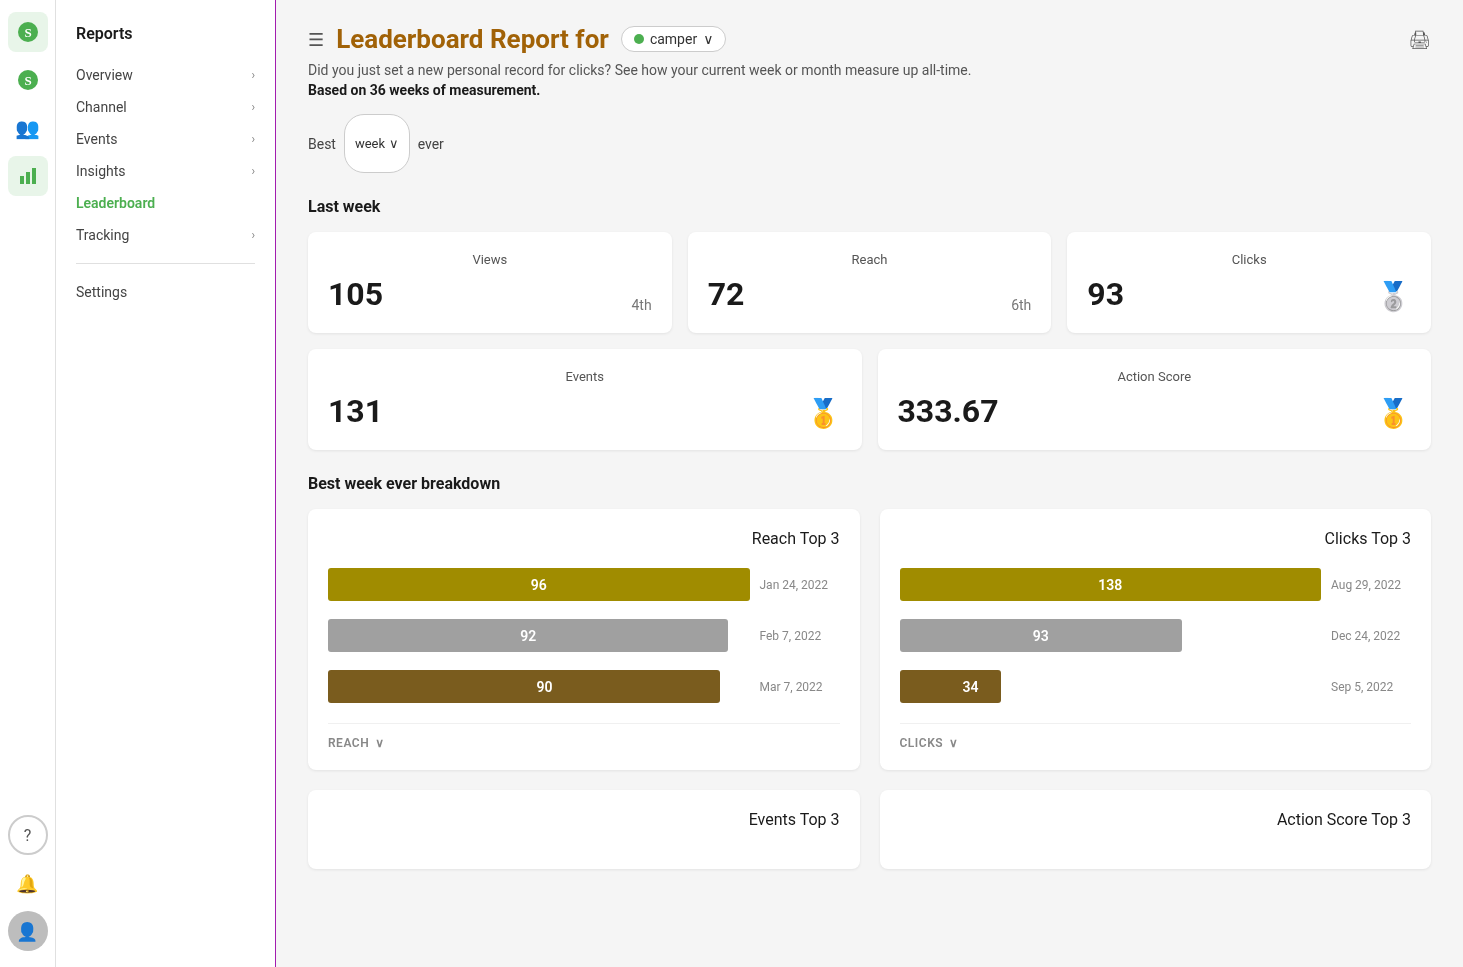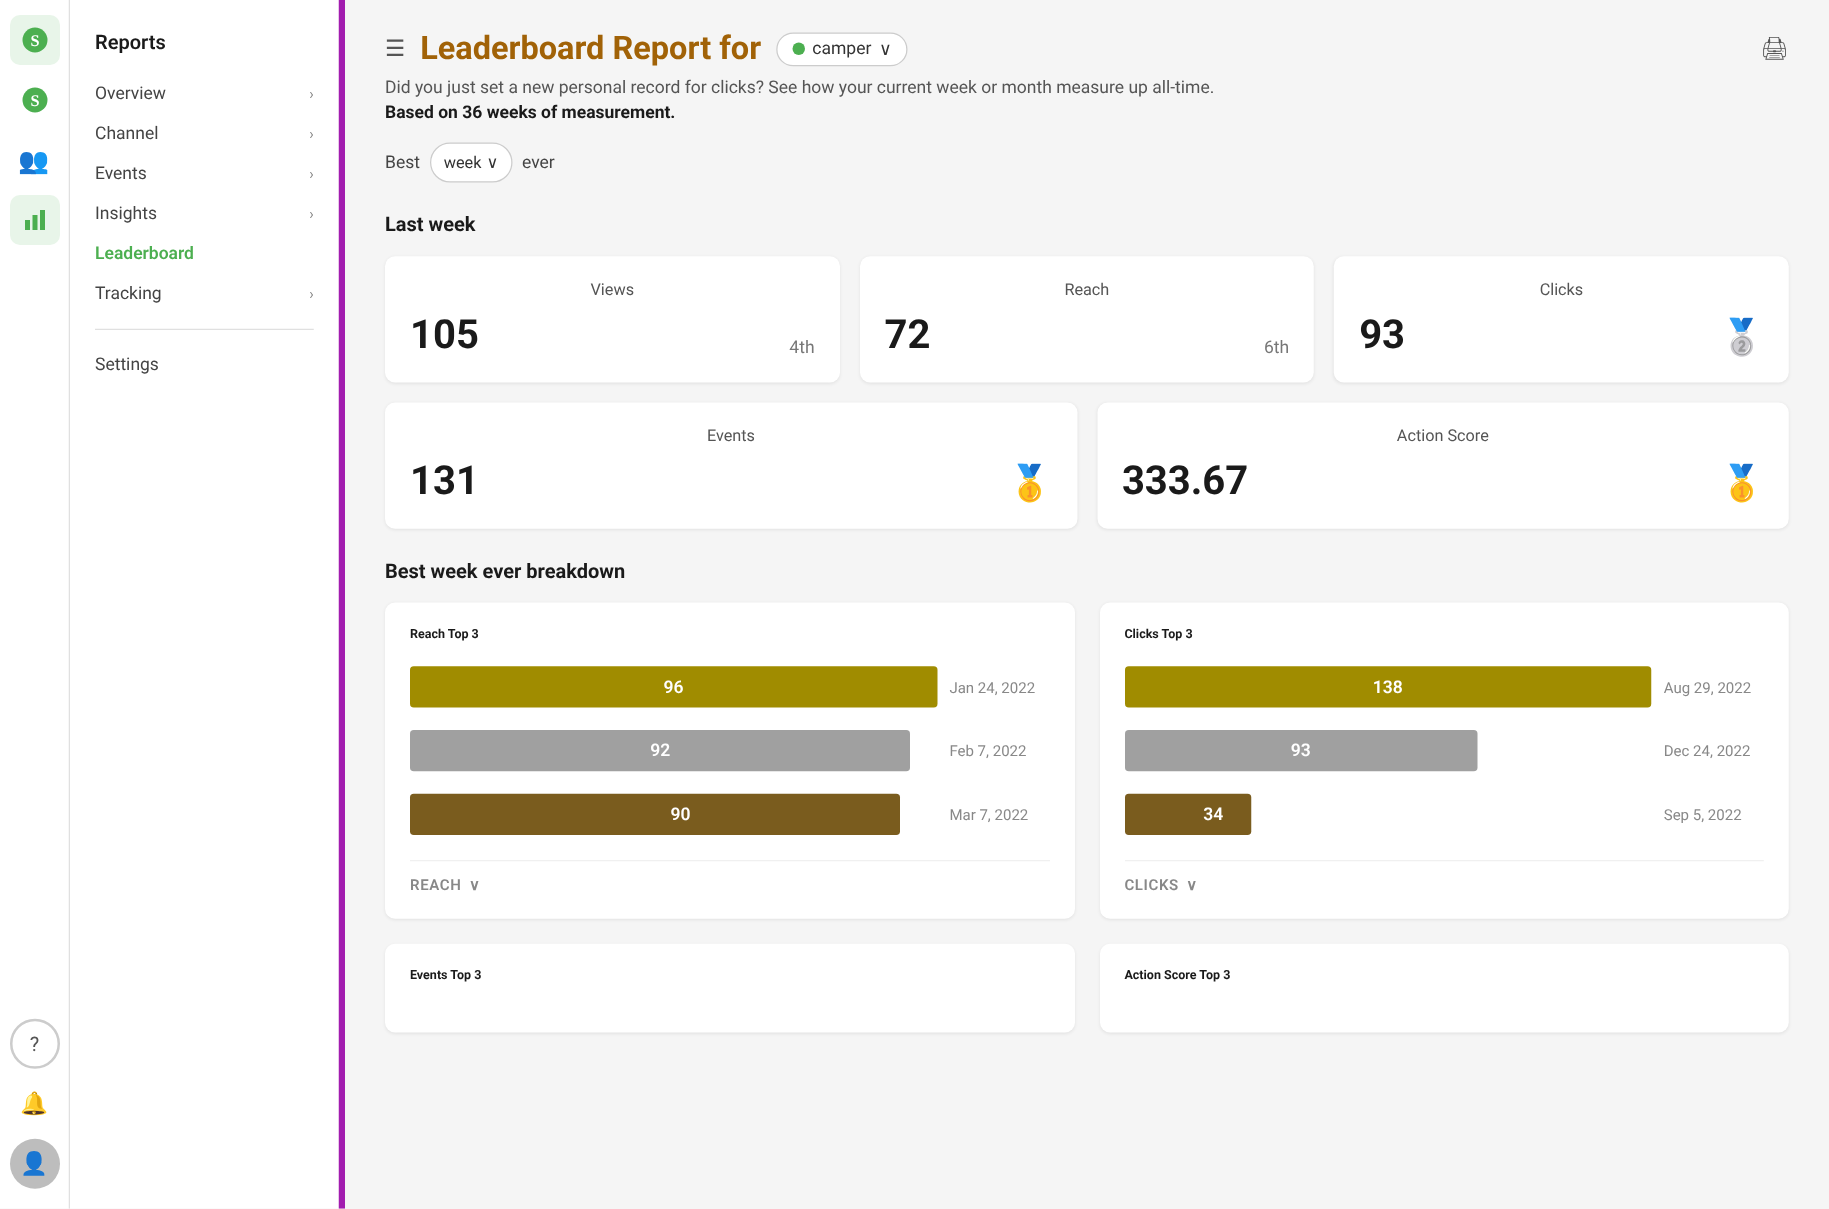--- a/index.html
+++ b/index.html
@@ -34,21 +34,21 @@
       flex-direction: column;
       align-items: center;
       gap: 8px;
       padding-bottom: 16px;
     }
 
     
     .sidebar {
       width: 220px;
       background: #fff;
-      border-right: 5px solid #a21caf;
+      border-right: 1px solid #a21caf;
       padding: 16px 0;
       flex-shrink: 0;
       overflow-y: auto;
     }
     .sidebar-title {
       font-size: 16px;
       font-weight: 600;
       padding: 8px 20px 16px;
       color: #1a1a1a;
     }
@@ -107,21 +107,21 @@
       gap: 8px;
       font-size: 14px;
       color: #444;
       margin-bottom: 24px;
     }
     .week-select {
       display: flex;
       align-items: center;
       border: 1px solid #ccc;
       border-radius: 20px;
-      padding: 7px 10px;
+      padding: 21px 10px;
       font-size: 13px;
       color: #333;
       cursor: pointer;
       background: #fff;
       gap: 4px;
     }
     .print-icon { margin-left: auto; color: #555; cursor: pointer; font-size: 18px; }
 
     
     .section-title { font-size: 16px; font-weight: 700; color: #1a1a1a; margin-bottom: 16px; }
@@ -157,21 +157,21 @@
       grid-template-columns: 1fr 1fr;
       gap: 20px;
       margin-bottom: 20px;
     }
     .chart-card {
       background: #fff;
       border-radius: 8px;
       padding: 20px;
       box-shadow: 0 1px 3px rgba(0,0,0,0.08);
     }
-    .chart-title { font-size: 10px; font-weight: 700; color: #1a1a1a; margin-bottom: 20px; }
+    .chart-title { font-size: 16px; font-weight: 400; color: #1a1a1a; margin-bottom: 20px; text-align: right; }
 
     .bar-chart { display: flex; flex-direction: column; gap: 18px; margin-bottom: 20px; }
     .bar-row { display: flex; align-items: center; gap: 10px; }
     .bar-wrap { flex: 1; position: relative; }
     .bar {
       height: 33px;
       border-radius: 3px;
       display: flex;
       align-items: center;
       justify-content: center;

